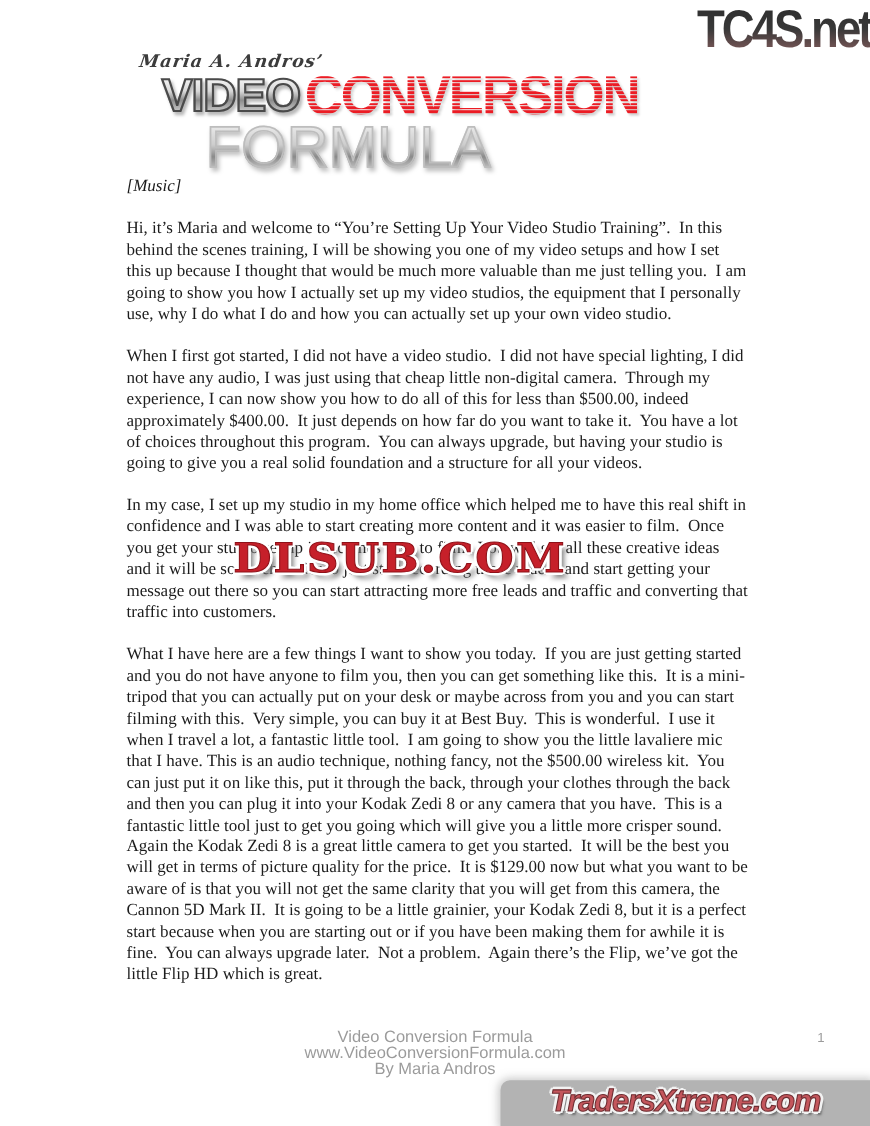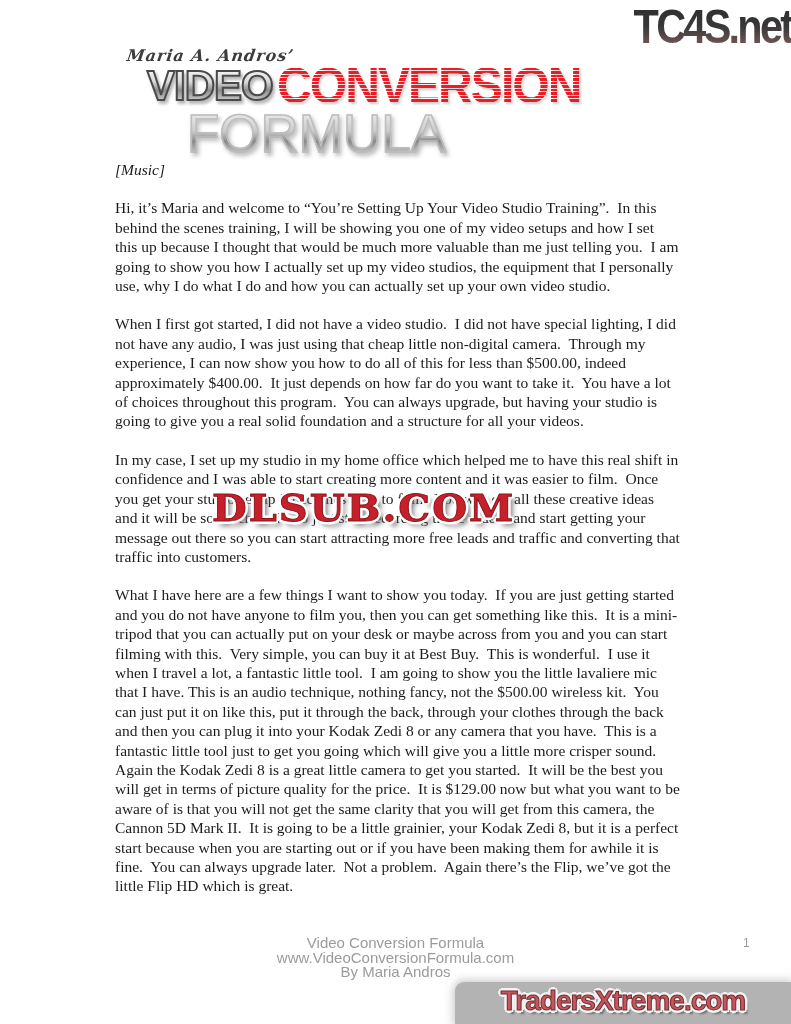--- a/index.html
+++ b/index.html
@@ -91,21 +91,21 @@
   }
 
   
   .banner{
     position:absolute;right:0;bottom:0;width:336px;height:42px;
     background:#b3b3b3;border-top-left-radius:9px;
     box-shadow:0 0 8px 2px rgba(179,179,179,0.7);
     display:flex;align-items:center;justify-content:center;
   }
   .banner-text{
-    font-family:"Liberation Sans",sans-serif;font-weight:bold;
+    font-family:"Liberation Sans",sans-serif;font-weight:bold;font-style:italic;
     font-size:28px;line-height:1;letter-spacing:-1px;
     color:#c4565c;-webkit-text-stroke:1px #6e2d31;
     text-shadow:
       -2px -2px 0 #f2f2f2, 2px -2px 0 #f2f2f2,
       -2px  2px 0 #f2f2f2, 2px  2px 0 #f2f2f2,
       -3px  0   0 #f2f2f2, 3px  0   0 #f2f2f2,
        0   -3px 0 #f2f2f2, 0    3px 0 #f2f2f2,
        3px  4px 2px rgba(70,70,70,0.65);
     transform:translateY(-2px);
   }

